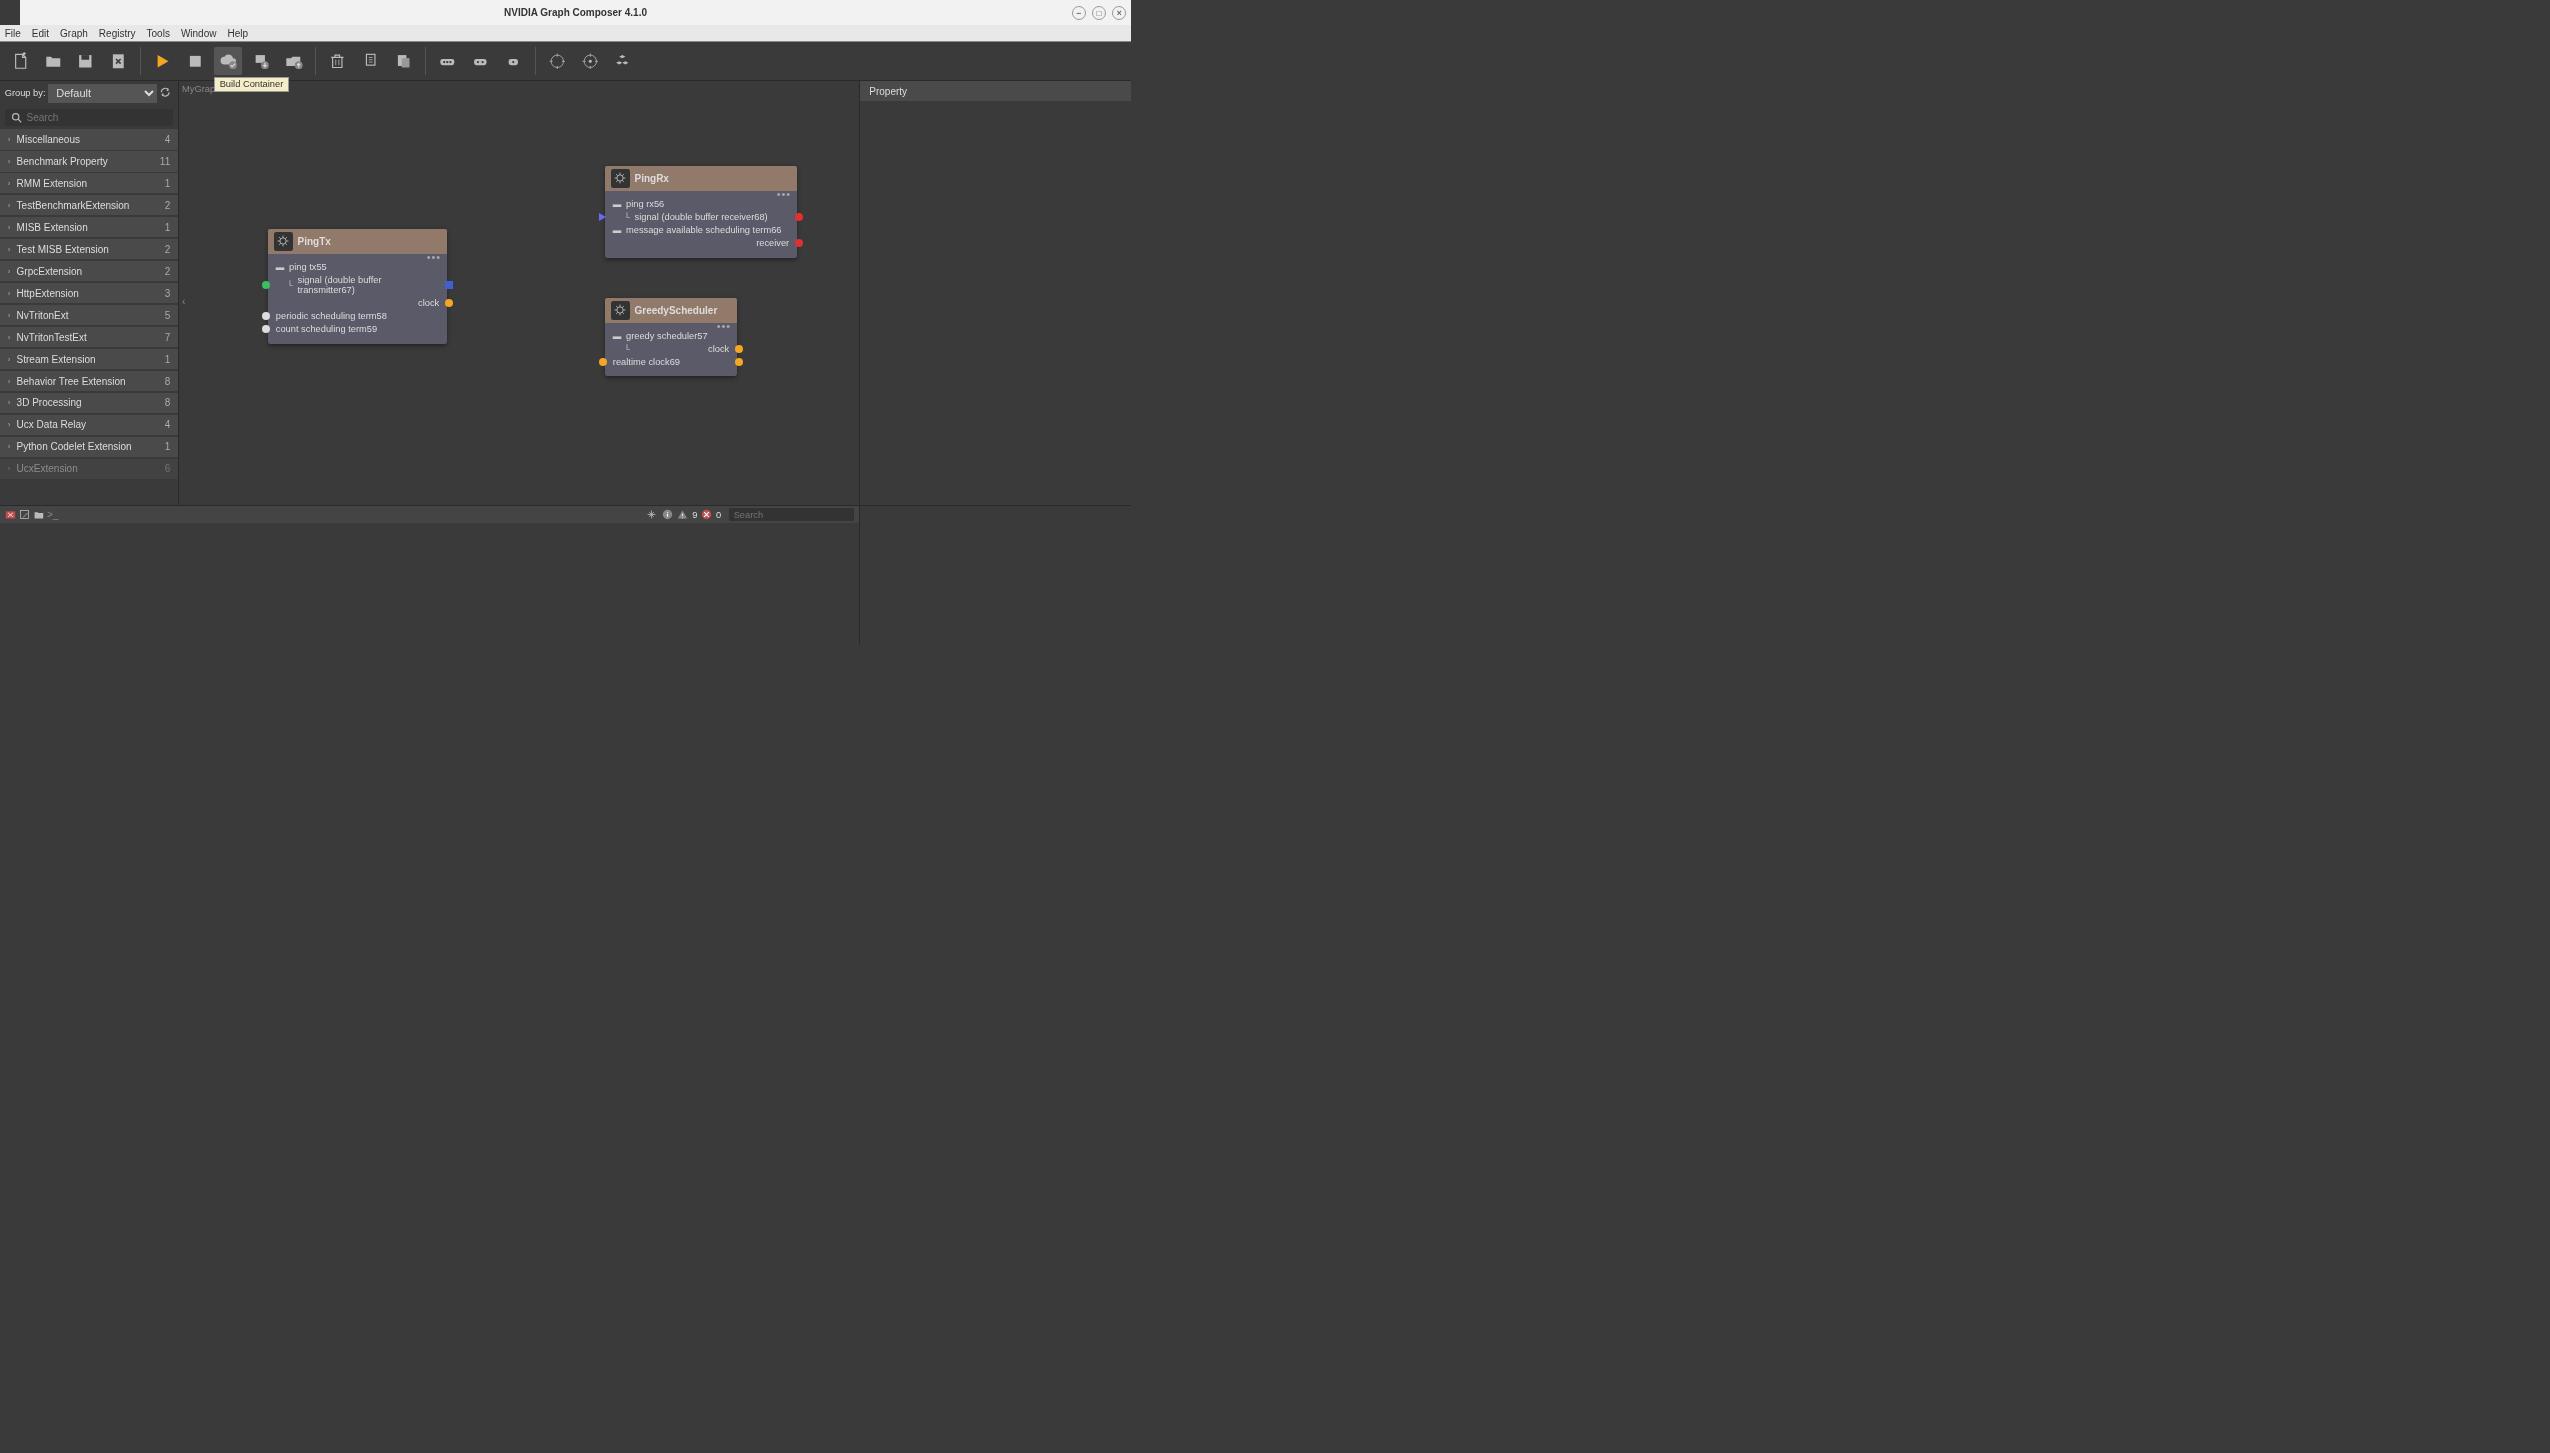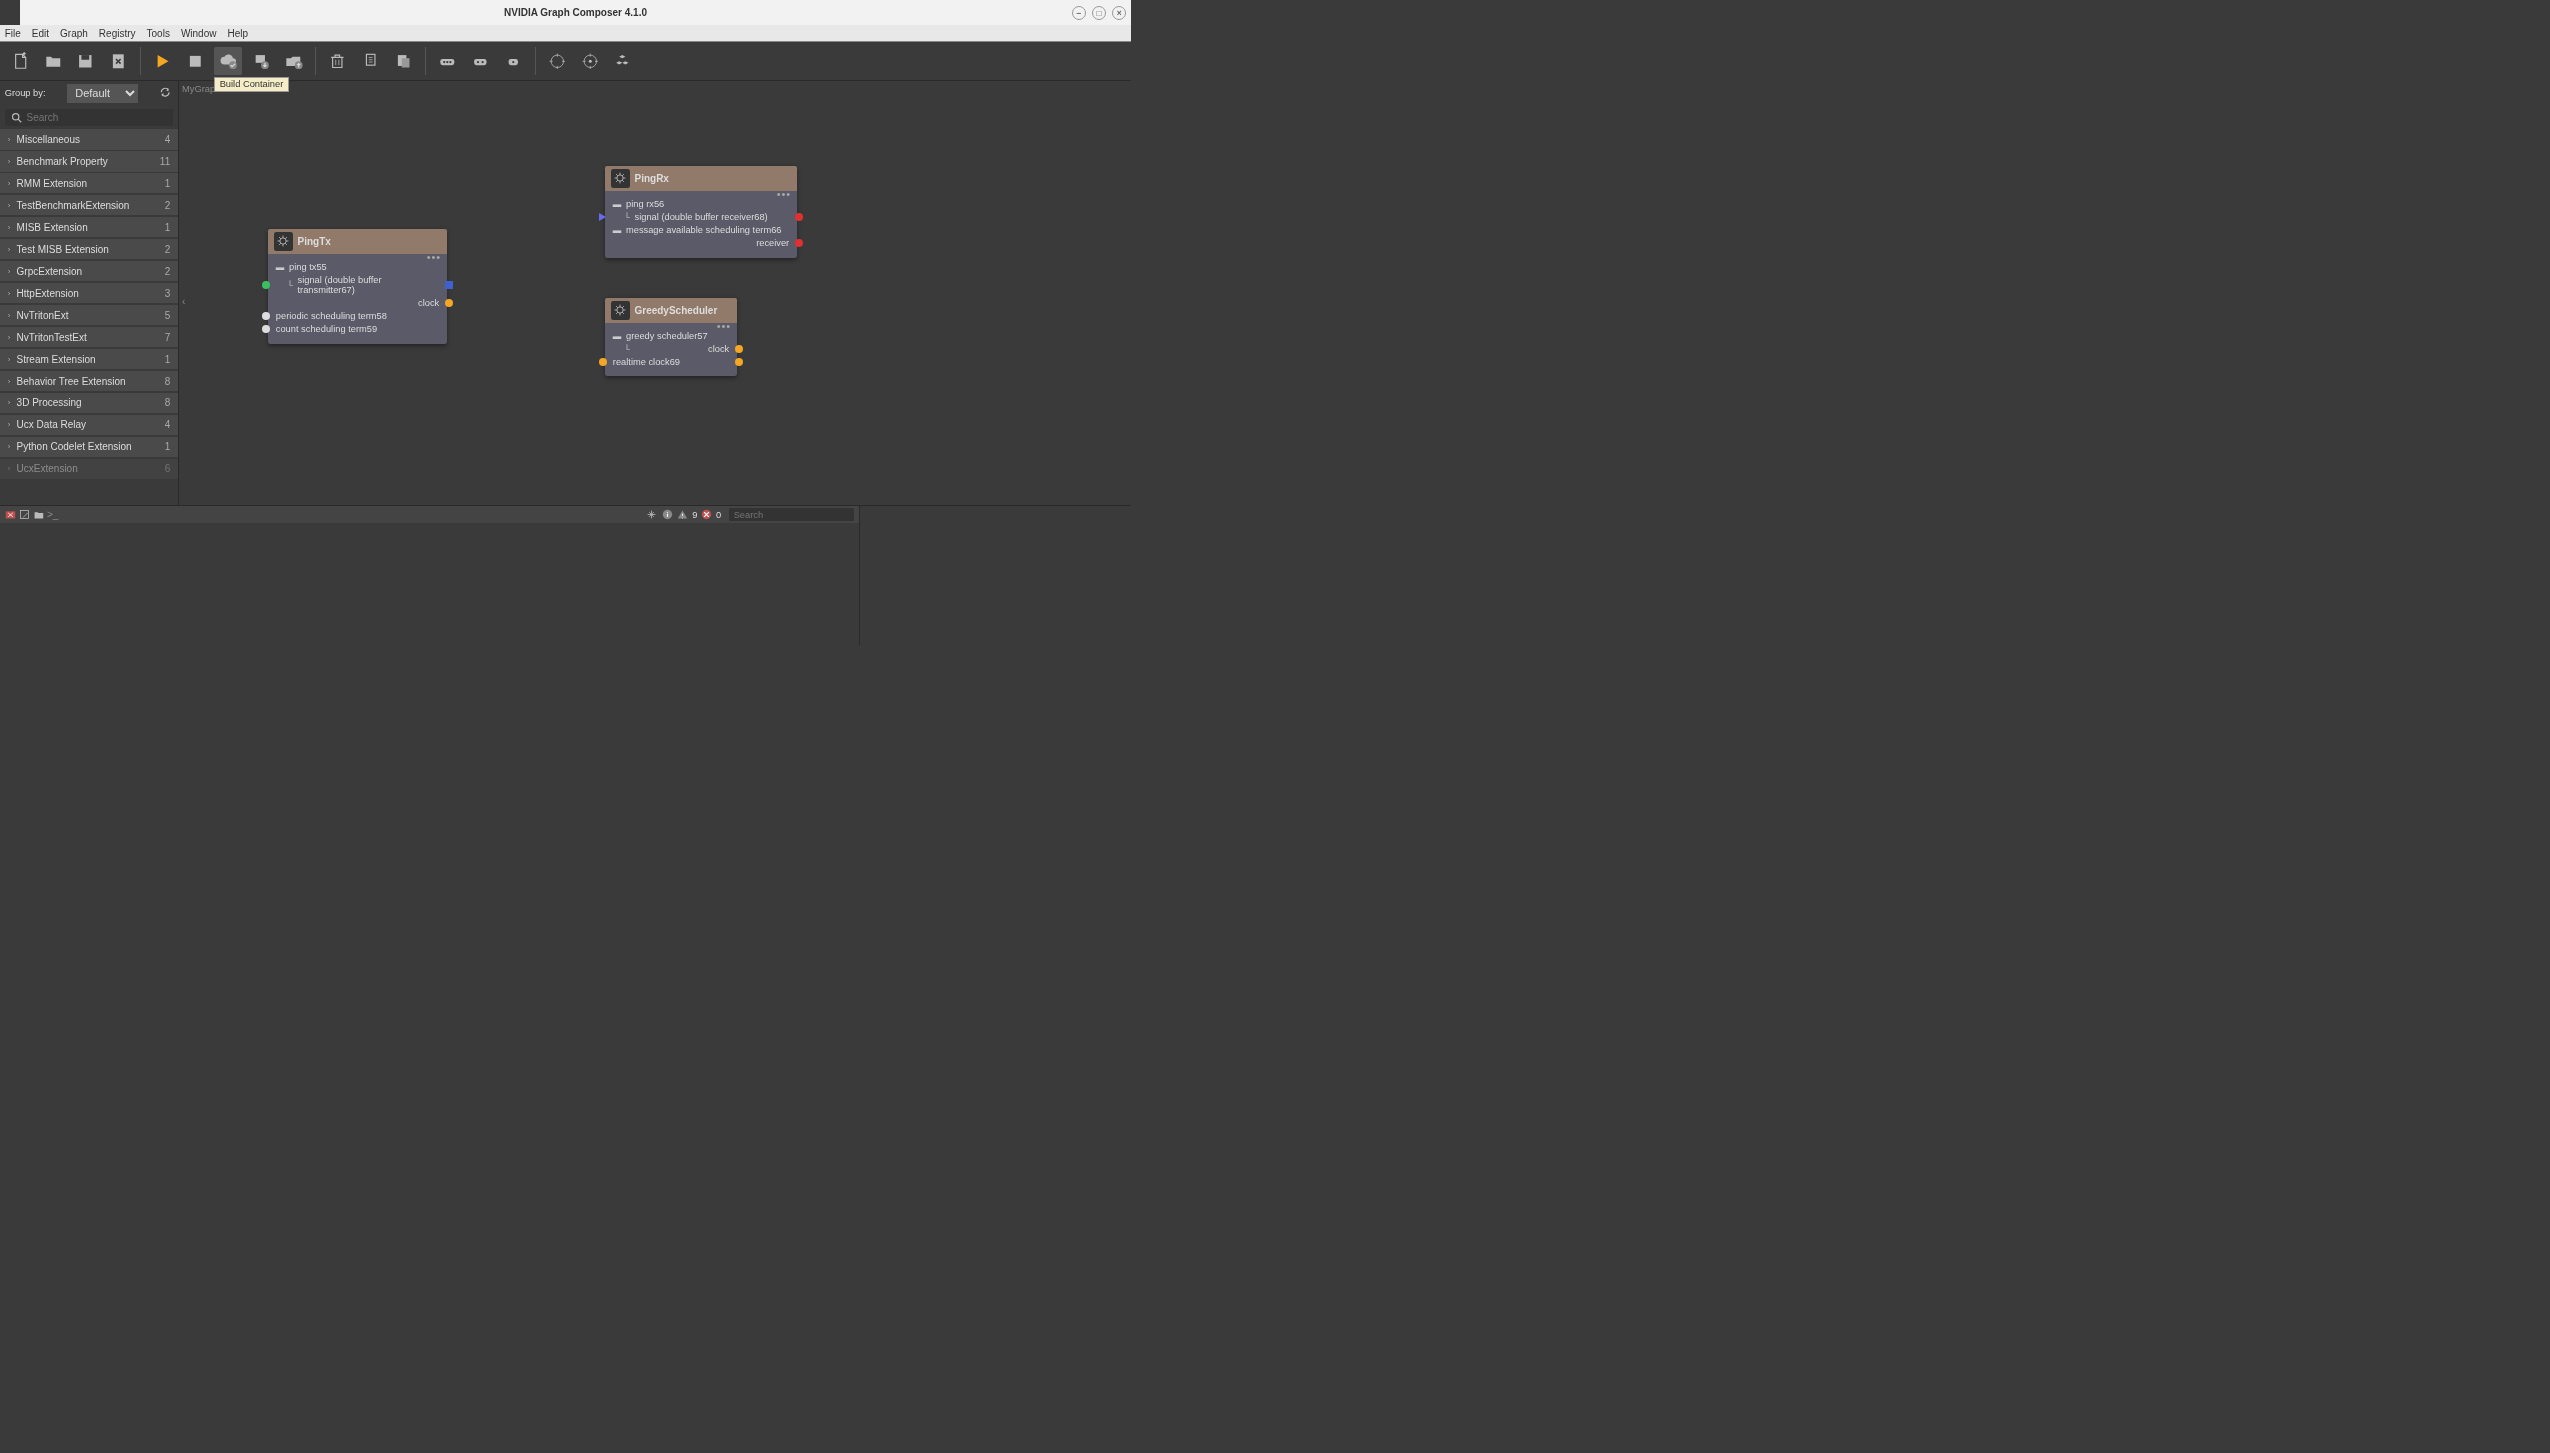--- a/index.html
+++ b/index.html
@@ -18,21 +18,21 @@
 .toolbar { height: 39px; background: #3a3a3a; display: flex; align-items: center; padding: 0 6.2px; gap: 4.7px; border-bottom: 0.8px solid #2a2a2a; }
 .tool-sep { width: 0.8px; height: 28px; background: #555; margin: 0 3.1px; }
 .tool-btn { width: 28px; height: 28px; display: flex; align-items: center; justify-content: center; cursor: pointer; border-radius: 1.6px; position: relative; }
 .tool-btn.active { background: #555; }
 .tool-btn svg { fill: #bbb; }
 .tooltip { position: absolute; top: 29.5px; left: 0; background: #f5ecc8; color: #333; font-size: 9.3px; padding: 1.6px 4.7px; border: 0.8px solid #999; white-space: nowrap; z-index: 100; }
 
 
 .main { display: flex; height: calc(100% - 25px - 17px - 39px - 140px); }
 .sidebar { width: 179px; background: #3a3a3a; display: flex; flex-direction: column; border-right: 0.8px solid #2a2a2a; }
-.groupby { display: flex; align-items: center; padding: 3.1px 4.7px; gap: 21px; font-size: 9.3px; }
+.groupby { display: flex; align-items: center; padding: 3.1px 4.7px; gap: 2px; font-size: 9.3px; }
 .groupby select { flex: 1; background: #555; color: #ddd; border: none; padding: 2.3px 4.7px; font-size: 11px; }
 .refresh-btn { width: 14px; height: 14px; cursor: pointer; }
 .search-box { display: flex; align-items: center; background: #333; margin: 3.1px 4.7px; padding: 3.1px 6.2px; gap: 4.7px; border-radius: 1.6px; }
 .search-box input { flex: 1; background: transparent; border: none; color: #ddd; outline: none; font-size: 10px; }
 .ext-list { flex: 1; overflow-y: auto; }
 .ext-item { display: flex; align-items: center; padding: 4.7px 7.8px; cursor: pointer; background: #4a4a4a; margin-bottom: 1.6px; }
 .ext-chev { margin-right: 6.2px; font-size: 7.8px; color: #aaa; }
 .ext-name { flex: 1; }
 .ext-count { color: #aaa; }
 
@@ -448,20 +448,23 @@
             </div>
           <span>realtime clock69</span>
           <div class="port-out" style="right:-14px;">
               <div class="port-circle" style="background:#f5a623;"></div>
             </div>
         </div>
       </div>
     </div>
   </div>
 
+  <div class="right-panel">
+    <div class="right-panel-header">Property</div>
+  </div>
 </div>
 
 <div class="console">
   <div class="console-left">
     <div class="console-toolbar">
       <span>
           <svg width="11" height="11" viewBox="0 0 14 14">
             <rect x="1" y="3" width="12" height="9" fill="#c05050"></rect>
             <path d="M4 5l6 5 M10 5l-6 5" stroke="#fff"></path>
           </svg>

